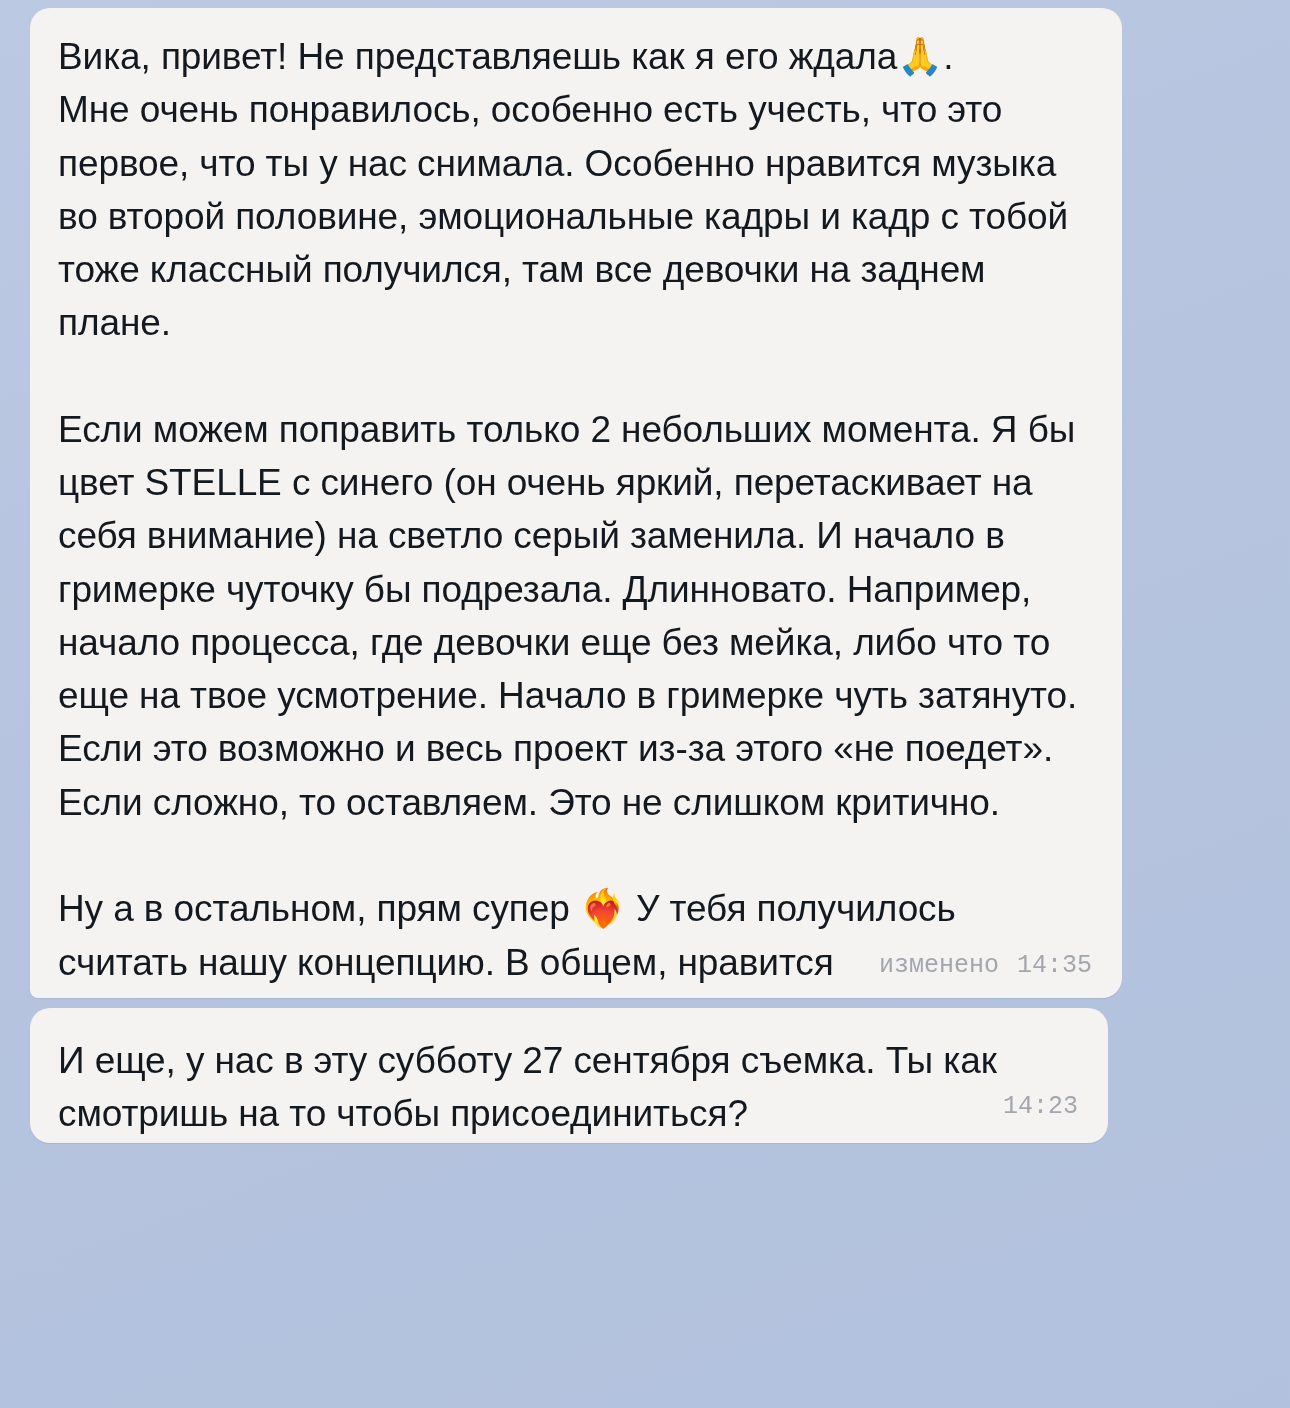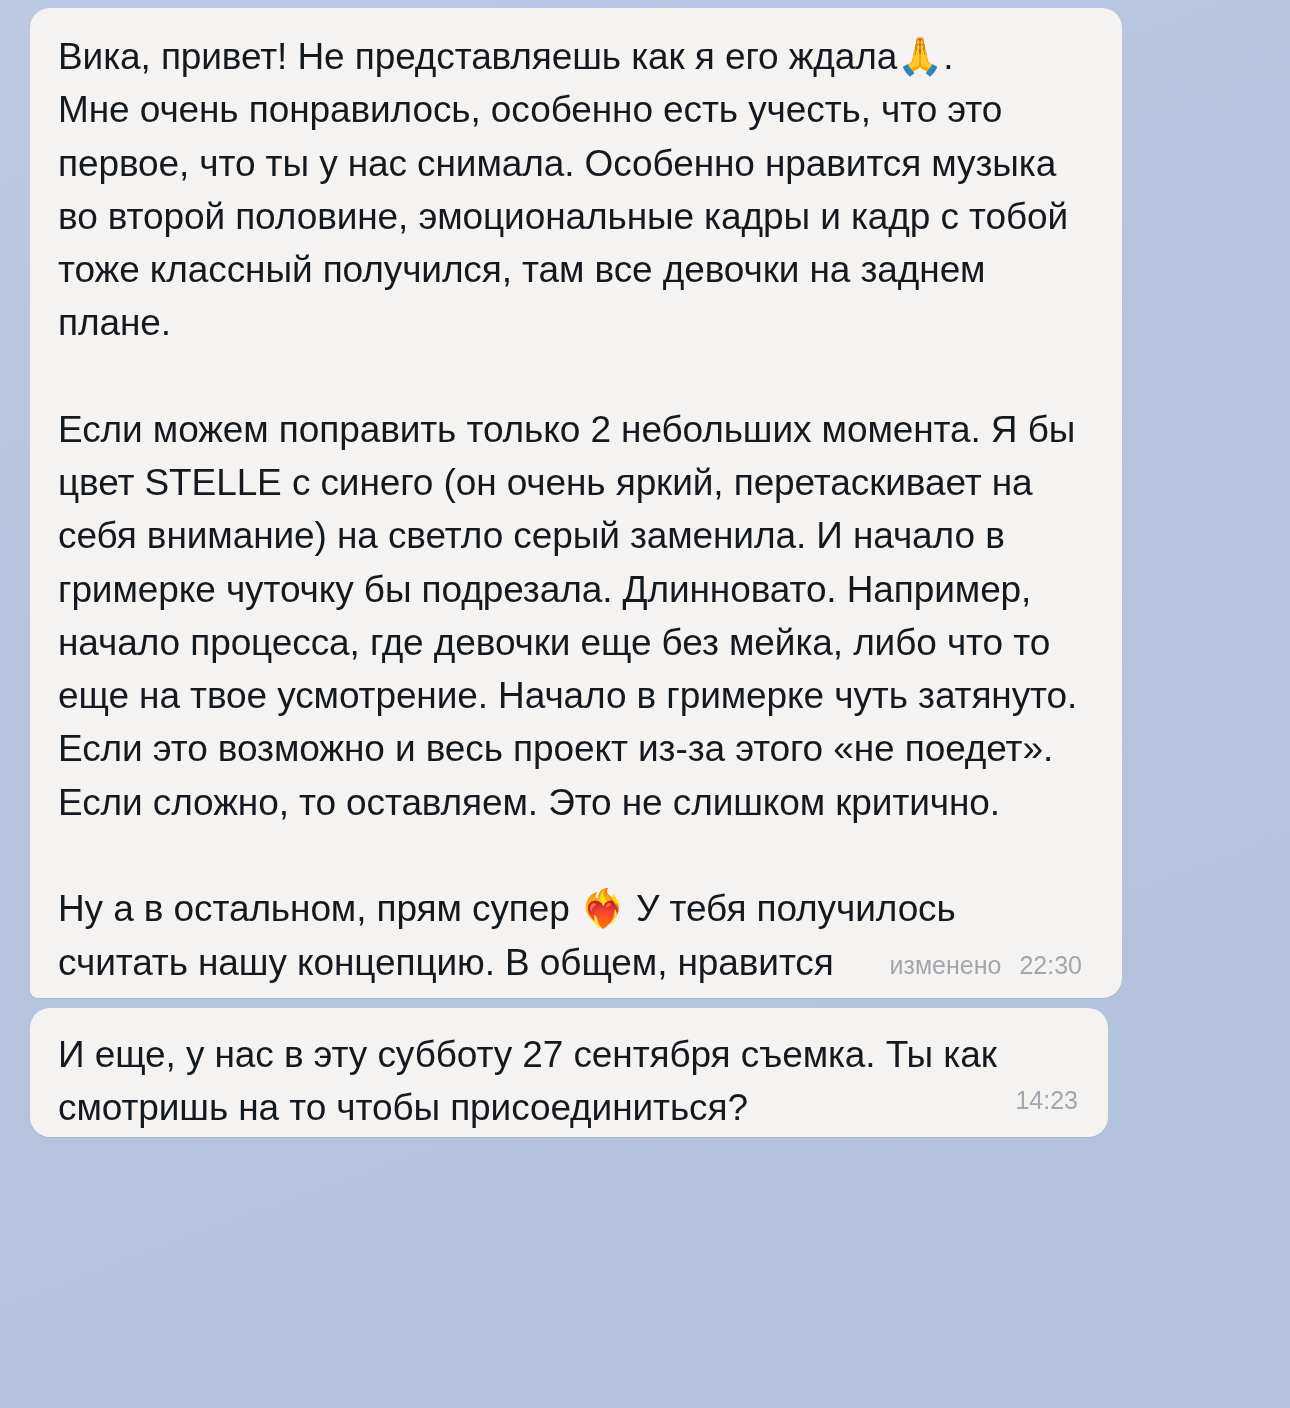--- a/index.html
+++ b/index.html
@@ -36,44 +36,45 @@
     position: relative;
     box-shadow: 0 1px 1px rgba(0,0,0,0.07);
   }
   .bubble.incoming {
     align-self: flex-start;
     border-top-left-radius: 20px;
   }
   .bubble-1 {
     margin-top: 8px;
     width: 1092px;
-    padding: 22px 38px 18px 28px;
+    padding: 22px 28px 18px 28px;
     border-bottom-left-radius: 8px;
   }
   .bubble-2 {
     margin-top: 10px;
     width: 1078px;
-    padding: 20px 28px 22px 28px;
+    padding: 26px 28px 22px 28px;
     border-top-left-radius: 8px;
   }
   .msg-text {
     font-size: 37px;
     line-height: 1.44;
     color: #14191f;
     white-space: pre-wrap;
     word-wrap: break-word;
     letter-spacing: -0.1px;
   }
   .meta-row {
     display: flex;
     justify-content: flex-end;
     align-items: center;
     margin-top: -44px;
     padding-right: 2px;
     pointer-events: none;
+    font-family: Liberation Mono, monospace;
   }
   .meta-row.inline {
     margin-top: -48px;
   }
   .meta {
     font-size: 25px;
     color: #a3a7ad;
     background: transparent;
     padding-left: 18px;
   }
@@ -97,21 +98,21 @@
 
   <div class="bubble incoming bubble-1">
     <div class="msg-text">Вика, привет! Не представляешь как я его ждала🙏.
 Мне очень понравилось, особенно есть учесть, что это первое, что ты у нас снимала. Особенно нравится музыка во второй половине, эмоциональные кадры и кадр с тобой тоже классный получился, там все девочки на заднем плане.
 
 Если можем поправить только 2 небольших момента. Я бы цвет STELLE с синего (он очень яркий, перетаскивает на себя внимание) на светло серый заменила. И начало в гримерке чуточку бы подрезала. Длинновато. Например, начало процесса, где девочки еще без мейка, либо что то еще на твое усмотрение. Начало в гримерке чуть затянуто. Если это возможно и весь проект из-за этого «не поедет». Если сложно, то оставляем. Это не слишком критично.
 
 Ну а в остальном, прям супер ❤️‍🔥 У тебя получилось считать нашу концепцию. В общем, нравится</div>
     <div class="meta-row">
       <span class="meta-edited">изменено</span>
-      <span class="meta">22:30</span>
+      <span class="meta">14:35</span>
     </div>
   </div>
 
   <div class="bubble incoming bubble-2">
     <div class="msg-text">И еще, у нас в эту субботу 27 сентября съемка. Ты как смотришь на то чтобы присоединиться?</div>
     <div class="meta-row inline">
       <span class="meta">14:23</span>
     </div>
   </div>
 

